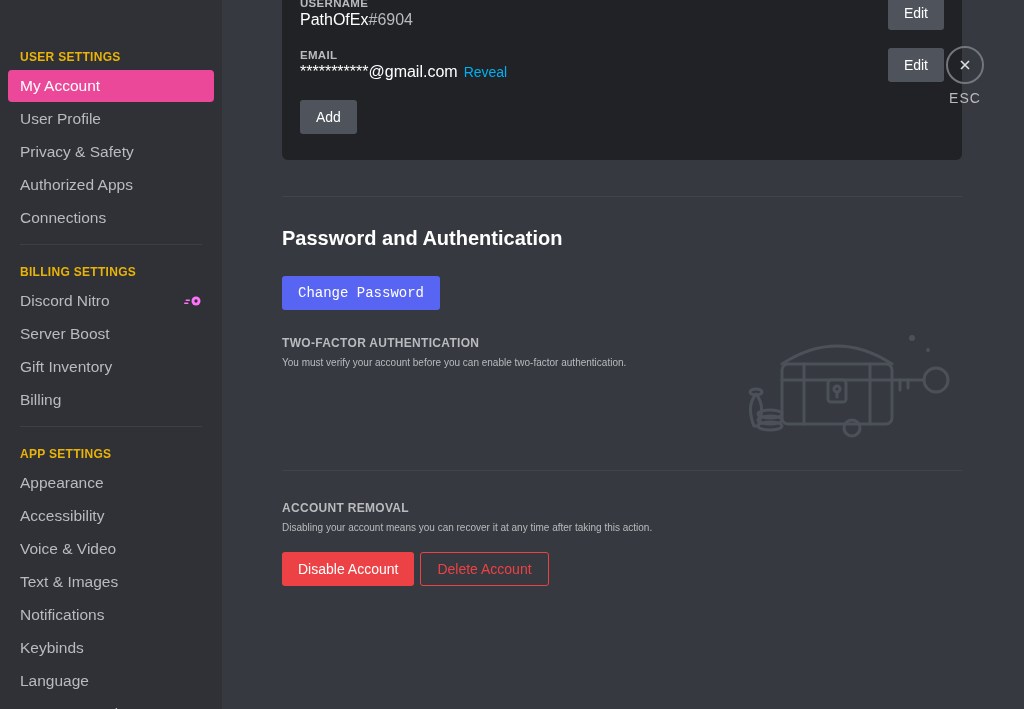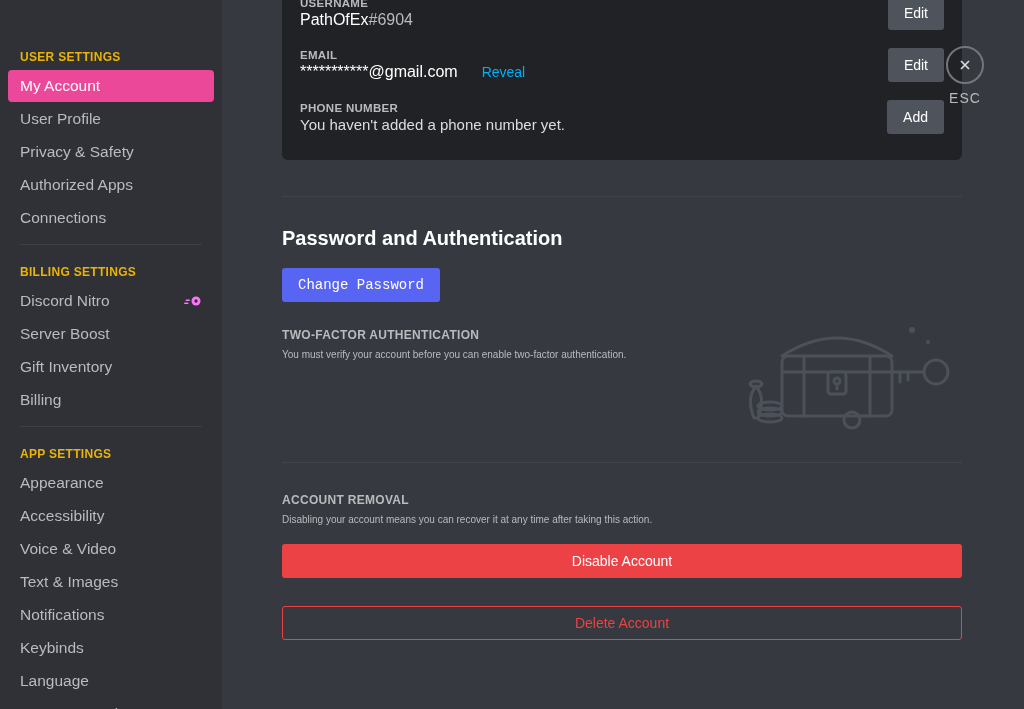--- a/index.html
+++ b/index.html
@@ -106,21 +106,21 @@
     color: #b9bbbe;
     letter-spacing: .3px;
     text-transform: uppercase;
     margin-bottom: 2px;
   }
   .field-value {
     font-size: 16px;
     color: #fff;
   }
   .field-disc { color:#b9bbbe; }
-  .reveal-link { color:#00aff4; font-size:14px; margin-left:24px; cursor:pointer; }
+  .reveal-link { color:#00aff4; font-size:14px; margin-left:6px; cursor:pointer; }
 
   .btn {
     display:inline-flex;
     align-items:center;
     justify-content:center;
     font-size:14px;
     font-weight:500;
     color:#fff;
     border:none;
     border-radius:3px;
@@ -140,21 +140,21 @@
   .section-divider {
     height:1px;
     background:#40444b;
     margin: 36px 0 30px;
   }
 
   h2.section-title {
     font-size: 20px;
     font-weight: 600;
     color:#fff;
-    margin-bottom: 18px;
+    margin-bottom: 26px;
   }
 
   .subheader {
     font-size:12px;
     font-weight:700;
     color:#b9bbbe;
     letter-spacing:.3px;
     text-transform:uppercase;
     margin: 26px 0 6px;
   }
@@ -171,21 +171,21 @@
     justify-content:space-between;
     gap: 16px;
   }
   .twofa-art {
     width: 250px;
     height: 130px;
     flex-shrink:0;
     opacity:.9;
   }
 
-  .btn-row { display:flex; gap:28px; margin-top:16px;flex-direction:column; }
+  .btn-row { display:flex; gap:6px; margin-top:16px; }
 
   
   ::-webkit-scrollbar{width:0;height:0;}
 </style>
 </head>
 <body>
 
 <div class="app">
 
   <nav class="sidebar" id="sidebar">
@@ -287,24 +287,20 @@
           <div>
             <div class="field-label">EMAIL</div>
             <div class="field-value">
               <span>***********@gmail.com</span><span class="reveal-link">Reveal</span>
             </div>
           </div>
           <button class="btn btn-gray">Edit</button>
         </div>
 
         <div class="field-row" style="padding-bottom:12px;">
-          <div>
-            <div class="field-label">PHONE NUMBER</div>
-            <div class="field-value" style="color:#dcddde;font-size:15px">You haven't added a phone number yet.</div>
-          </div>
           <button class="btn btn-gray">Add</button>
         </div>
 
       </div>
 
       <div class="section-divider"></div>
 
       
       <h2 class="section-title">Password and Authentication</h2>
       <button class="btn btn-primary">Change Password</button>

